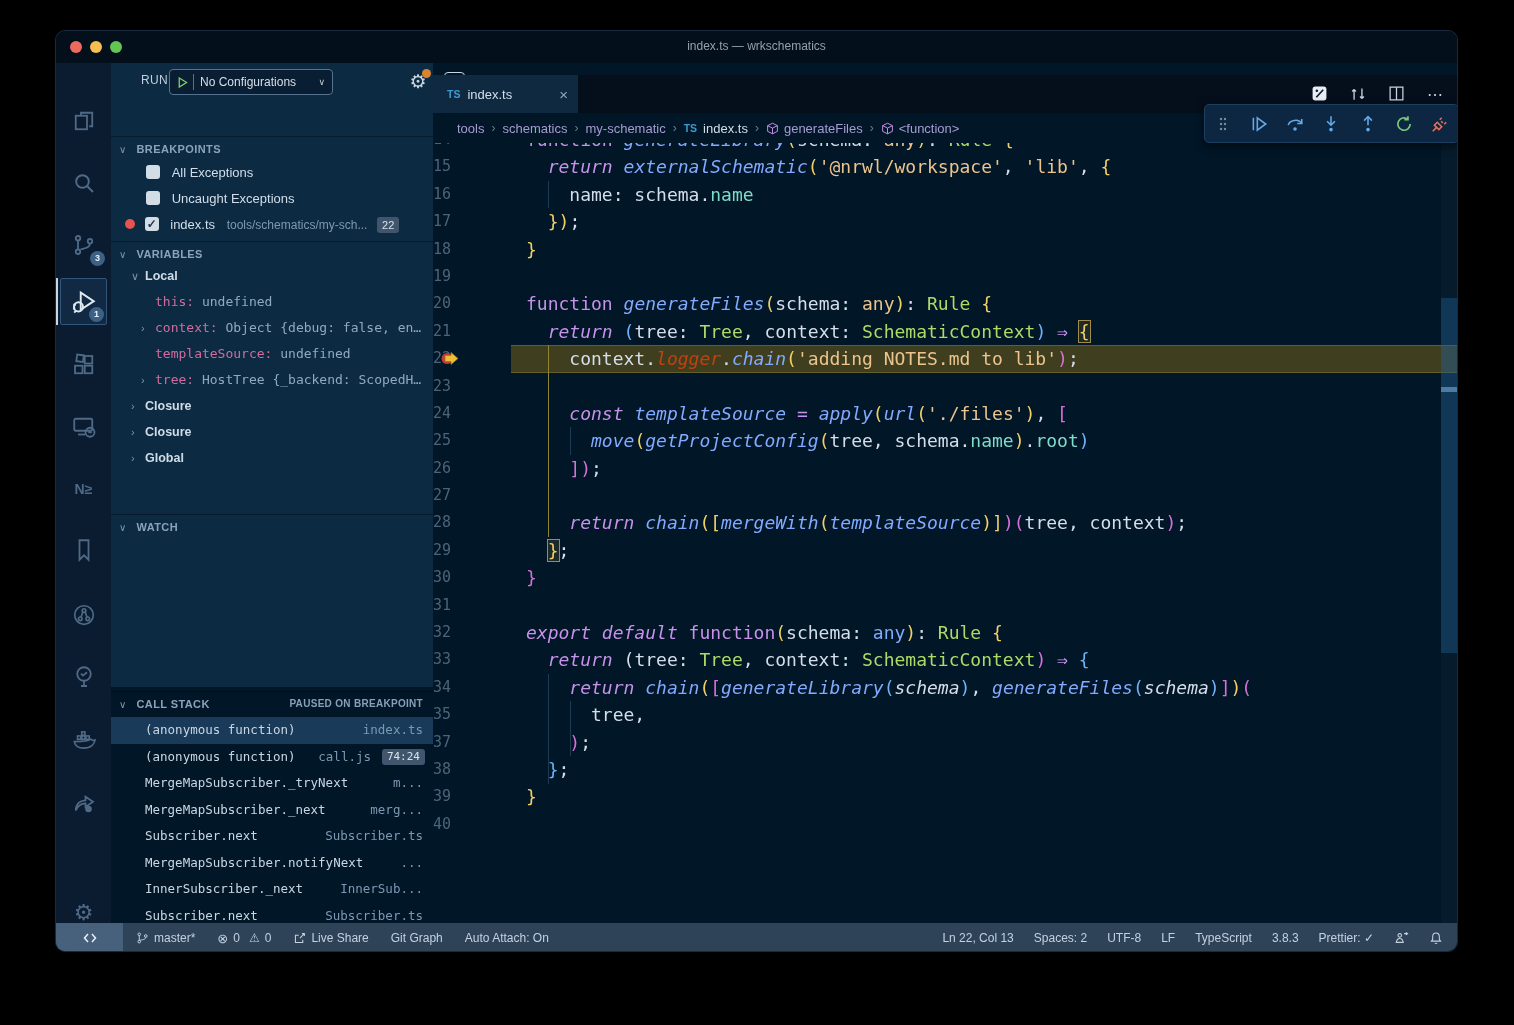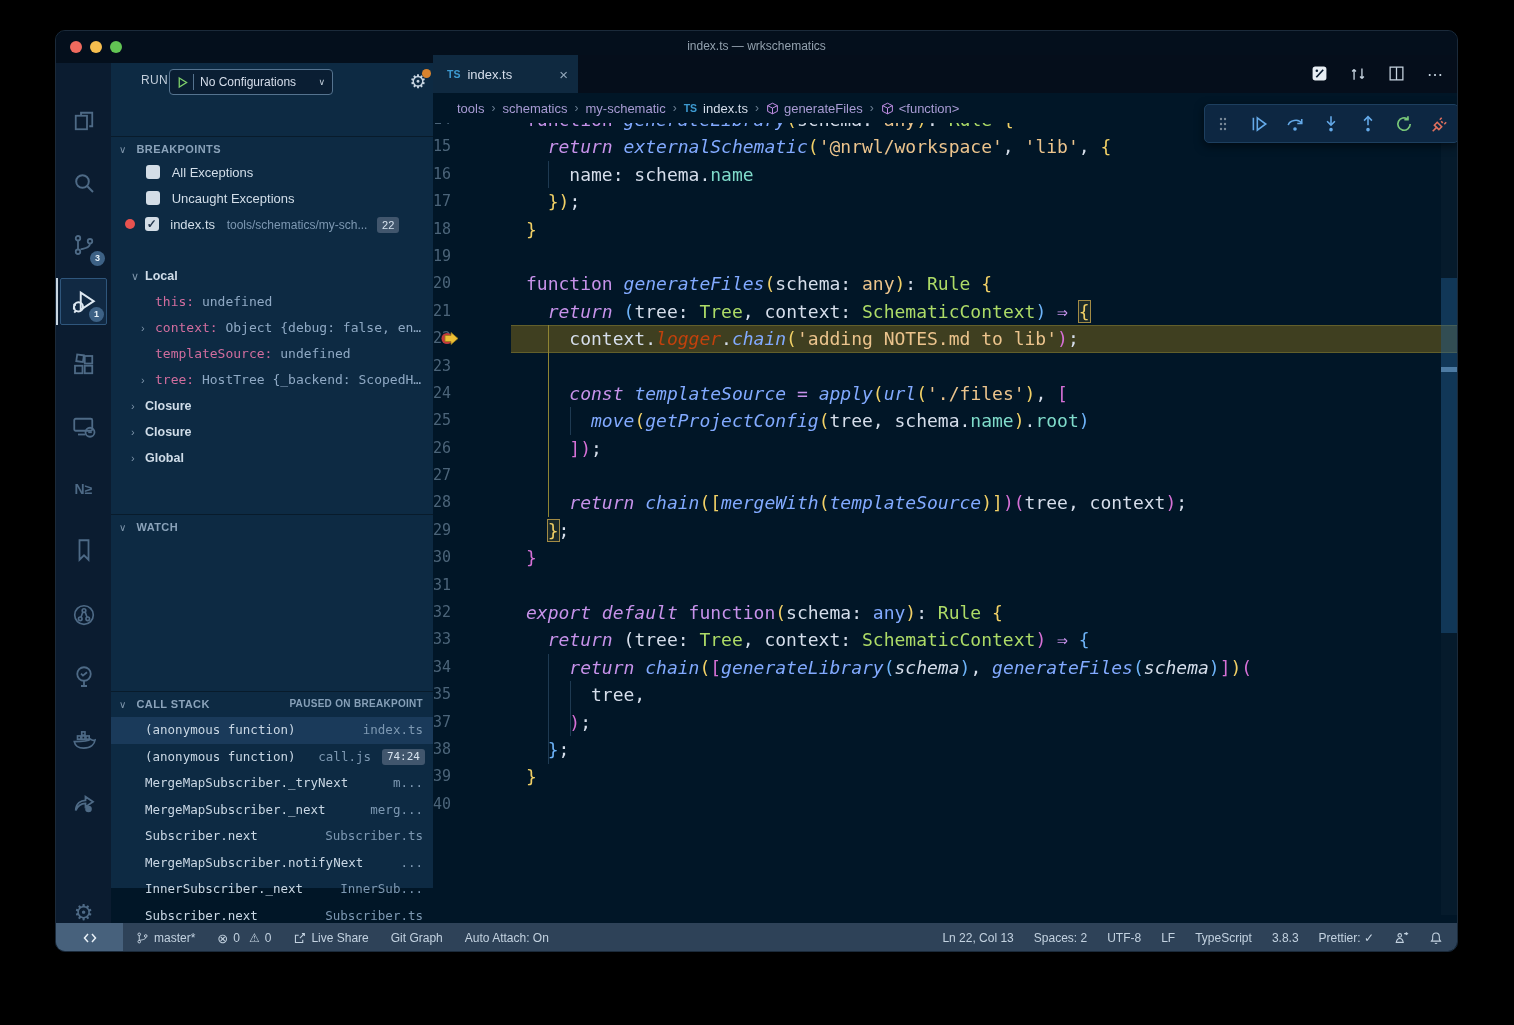--- a/index.html
+++ b/index.html
@@ -19,21 +19,21 @@
   #activitybar { position:absolute; left:0; top:32px; width:55px; height:860px; background:#0b1c30; }
   .ab-item { position:absolute; left:4px; width:47px; height:47px; display:flex; align-items:center; justify-content:center; color:#4e6a86; }
   .ab-item svg { stroke:#4e6a86; }
   .ab-item.active { background:#112943; border:1px solid #2f567c; border-radius:2px; }
   .ab-item.active svg { stroke:#dfe9f2; }
   .ab-badge { position:absolute; right:2px; bottom:2px; min-width:15px; height:15px; border-radius:8px;
     background:#3d6185; color:#e8f1f8; font-size:9px; line-height:15px; text-align:center; font-weight:bold; }
   #ab-indicator { position:absolute; left:0; width:2px; background:#c9d6e2; }
 
   
-  #sidebar { position:absolute; left:55px; top:32px; width:322px; height:825px; background:#0d2a43; }
+  #sidebar { position:absolute; left:55px; top:32px; width:322px; height:624px; background:#0d2a43; }
   .sec-head { position:absolute; left:0; width:100%; height:24px; line-height:24px; font-size:11px; font-weight:bold;
     color:#8ba3ba; letter-spacing:.4px; border-top:1px solid rgba(0,0,0,.35); }
   .sec-head .chev { display:inline-block; width:14px; margin-left:8px; font-weight:normal; color:#7e95ab; font-size:10px; }
   .row13 { position:absolute; left:0; width:100%; height:26px; line-height:26px; font-size:13px; color:#d2dee9; }
   .mono { font-family:"DejaVu Sans Mono", monospace; }
 
   
   #runbar { position:absolute; top:0; left:0; width:100%; height:38px; }
   #run-label { position:absolute; left:30px; top:10px; font-size:12px; color:#c2cedb; letter-spacing:.3px; }
   #run-dd { position:absolute; left:58px; top:6px; width:164px; height:26px; background:#0a1e33;
@@ -60,21 +60,21 @@
   .var-val { color:#8fa9c4; }
   .scope-label { font-weight:bold; color:#cfdce8; font-size:12.5px; }
   .tw-chev { display:inline-block; width:14px; color:#7e95ab; font-size:11px; }
   .cs-row { position:absolute; left:0; width:100%; height:26.5px; line-height:26.5px; font-size:12.5px; }
   .cs-row.sel { background:#1a3a5a; }
   .cs-fn { position:absolute; left:34px; color:#c9d7e4;text-align:right; }
   .cs-file { position:absolute; right:10px; color:#7d98b2; }
   #cs-status { position:absolute; right:10px; top:0; font-size:10px; color:#87a0b8; font-weight:bold; letter-spacing:.3px; }
 
   
-  #editor { position:absolute; left:377px; top:24px; width:1026px; height:860px; background:#011627; }
+  #editor { position:absolute; left:377px; top:44px; width:1026px; height:860px; background:#011627; }
   #tabbar { position:absolute; left:0; top:0; width:100%; height:38px; background:#050e1b; }
   #tab { position:absolute; left:0; top:0; width:145px; height:38px; background:#0f2940; display:flex; align-items:center; padding:0 10px 0 14px; }
   #tab-ts { color:#3d9ad1; font-weight:bold; font-size:10.5px; margin-right:7px; }
   #tab-label { color:#d6deeb; font-size:13px; flex:1; }
   #tab-close { color:#93a7ba; font-size:15px; }
   .tb-ic { position:absolute; top:10px; width:18px; height:18px; color:#c5d2de; }
   #breadcrumbs { position:absolute; left:0; top:38px; width:100%; height:30px; display:flex; align-items:center; padding-left:24px; font-size:13px; }
   .bc { color:#a89bd4; }
   .bc.file { color:#d6deeb; }
   .bc-sep { color:#6b7f94; margin:0 7px; font-size:12px; }
@@ -264,20 +264,24 @@
       <span style="margin-left:8px">Uncaught Exceptions</span>
     </div>
     <div class="row13" style="top:149px">
       <span style="margin-left:14px"><span class="bp-dot"></span></span>
       <span style="margin-left:6px"><span class="cb checked"></span></span>
       <span style="margin-left:8px">index.ts</span>
       <span class="dim" style="margin-left:8px;font-size:12px">tools/schematics/my-sch...</span>
       <span class="badge" style="margin-left:6px">22</span>
     </div>
 
+    <div class="sec-head" style="top:178px">
+      <span class="chev">∨</span>
+      <span>VARIABLES</span>
+    </div>
     <div id="vars-container">
         <div class="row13" style="top: 200px;"><span style="margin-left:20px" class="tw-chev">∨</span><span class="scope-label">Local</span></div>
         <div class="row13" style="top: 226px;"><span style="margin-left:30px" class="tw-chev"></span><span class="mono" style="font-size:13px"><span class="var-name">this:</span> <span class="var-val">undefined</span></span></div>
         <div class="row13" style="top: 252px;"><span style="margin-left:30px" class="tw-chev">›</span><span class="mono" style="font-size:13px"><span class="var-name">context:</span> <span class="var-val">Object {debug: false, en…</span></span></div>
         <div class="row13" style="top: 278px;"><span style="margin-left:30px" class="tw-chev"></span><span class="mono" style="font-size:13px"><span class="var-name">templateSource:</span> <span class="var-val">undefined</span></span></div>
         <div class="row13" style="top: 304px;"><span style="margin-left:30px" class="tw-chev">›</span><span class="mono" style="font-size:13px"><span class="var-name">tree:</span> <span class="var-val">HostTree {_backend: ScopedH…</span></span></div>
         <div class="row13" style="top: 330px;"><span style="margin-left:20px" class="tw-chev">›</span><span class="scope-label">Closure</span></div>
         <div class="row13" style="top: 356px;"><span style="margin-left:20px" class="tw-chev">›</span><span class="scope-label">Closure</span></div>
         <div class="row13" style="top: 382px;"><span style="margin-left:20px" class="tw-chev">›</span><span class="scope-label">Global</span></div>
       </div>

